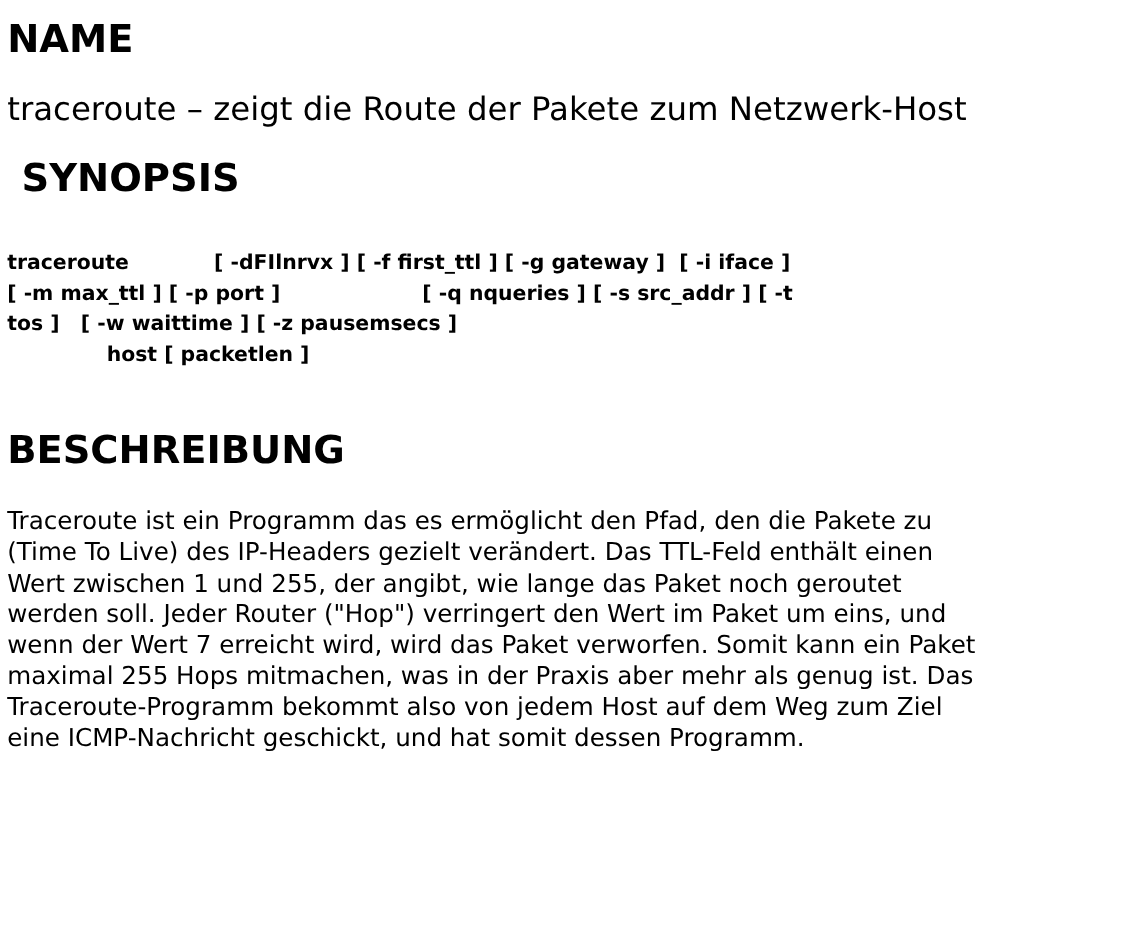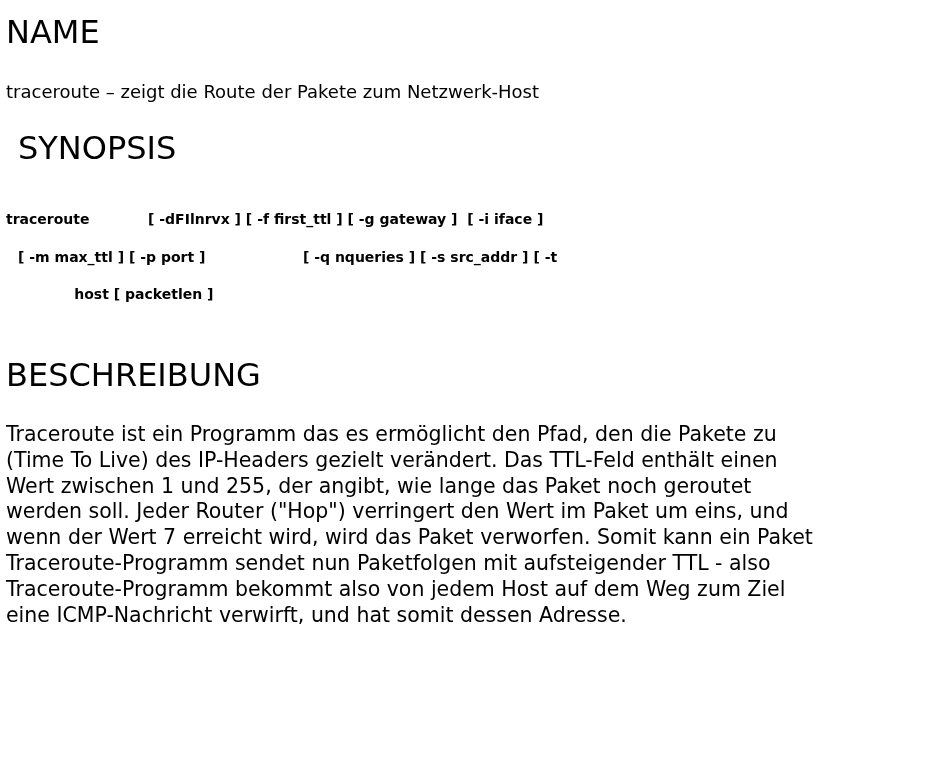--- a/index.html
+++ b/index.html
@@ -16,37 +16,37 @@
       position: relative;
     }
     .page {
       position: absolute;
       left: 6px;
       top: 0;
       width: 900px;
     }
     h2.section {
       font-family: "DejaVu Sans", sans-serif;
-      font-weight: normal;
+      font-weight: bold;
       font-size: 32px;
       margin: 0;
       line-height: 1;
       letter-spacing: 0px;
     }
     .name-heading { position: absolute; top: 16px; left: 0; }
     .name-text {
       position: absolute; top: 80px; left: 0;
-      font-size: 18px; line-height: 24px; white-space: nowrap;
+      font-size: 27px; line-height: 24px; white-space: nowrap;
     }
     .synopsis-heading { position: absolute; top: 132px; left: 12px; }
     .synopsis {
       position: absolute; top: 207px; left: 0;
       width: 900px;
       font-weight: bold;
-      font-size: 14px;
+      font-size: 17px;
       line-height: 25.5px;
       white-space: nowrap;
     }
     .synopsis .line { display: block; height: 25.5px; }
     .besch-heading { position: absolute; top: 359px; left: 0; }
     .desc {
       position: absolute; top: 422px; left: 0;
       font-size: 20.5px;
       line-height: 25.8px;
       white-space: nowrap;
@@ -57,29 +57,30 @@
 <body>
 
 <div class="page">
 
   <h2 class="section name-heading">NAME</h2>
   <div class="name-text">traceroute – zeigt die Route der Pakete zum Netzwerk-Host</div>
 
   <h2 class="section synopsis-heading">SYNOPSIS</h2>
   <div class="synopsis">
     <pre class="line" style="margin:0;font:inherit;">traceroute            [ -dFIlnrvx ] [ -f first_ttl ] [ -g gateway ]  [ -i iface ]</pre>
-    <pre class="line" style="margin:12px;font:inherit;">[ -m max_ttl ] [ -p port ]                    [ -q nqueries ] [ -s src_addr ] [ -t</pre>
+    <pre class="line" style="margin:0;font:inherit;">[ -m max_ttl ] [ -p port ]                    [ -q nqueries ] [ -s src_addr ] [ -t</pre>
+    <pre class="line" style="margin:0;font:inherit;">tos ]   [ -w waittime ] [ -z pausemsecs ]</pre>
     <pre class="line" style="margin:0;font:inherit;">              host [ packetlen ]</pre>
   </div>
 
   <h2 class="section besch-heading">BESCHREIBUNG</h2>
   <div class="desc">
     <span class="line">Traceroute ist ein Programm das es ermöglicht den Pfad, den die Pakete zu</span>
     <span class="line">(Time To Live) des IP-Headers gezielt verändert. Das TTL-Feld enthält einen</span>
     <span class="line">Wert zwischen 1 und 255, der angibt, wie lange das Paket noch geroutet</span>
     <span class="line">werden soll. Jeder Router ("Hop") verringert den Wert im Paket um eins, und</span>
     <span class="line">wenn der Wert 7 erreicht wird, wird das Paket verworfen. Somit kann ein Paket</span>
-    <span class="line">Traceroute-Programm sendet nun Paketfolgen mit aufsteigender TTL - also</span>
+    <span class="line">maximal 255 Hops mitmachen, was in der Praxis aber mehr als genug ist. Das</span>
     <span class="line">Traceroute-Programm bekommt also von jedem Host auf dem Weg zum Ziel</span>
-    <span class="line">eine ICMP-Nachricht verwirft, und hat somit dessen Adresse.</span>
+    <span class="line">eine ICMP-Nachricht geschickt, und hat somit dessen Programm.</span>
   </div>
 
 </div>
 
 </body></html>

